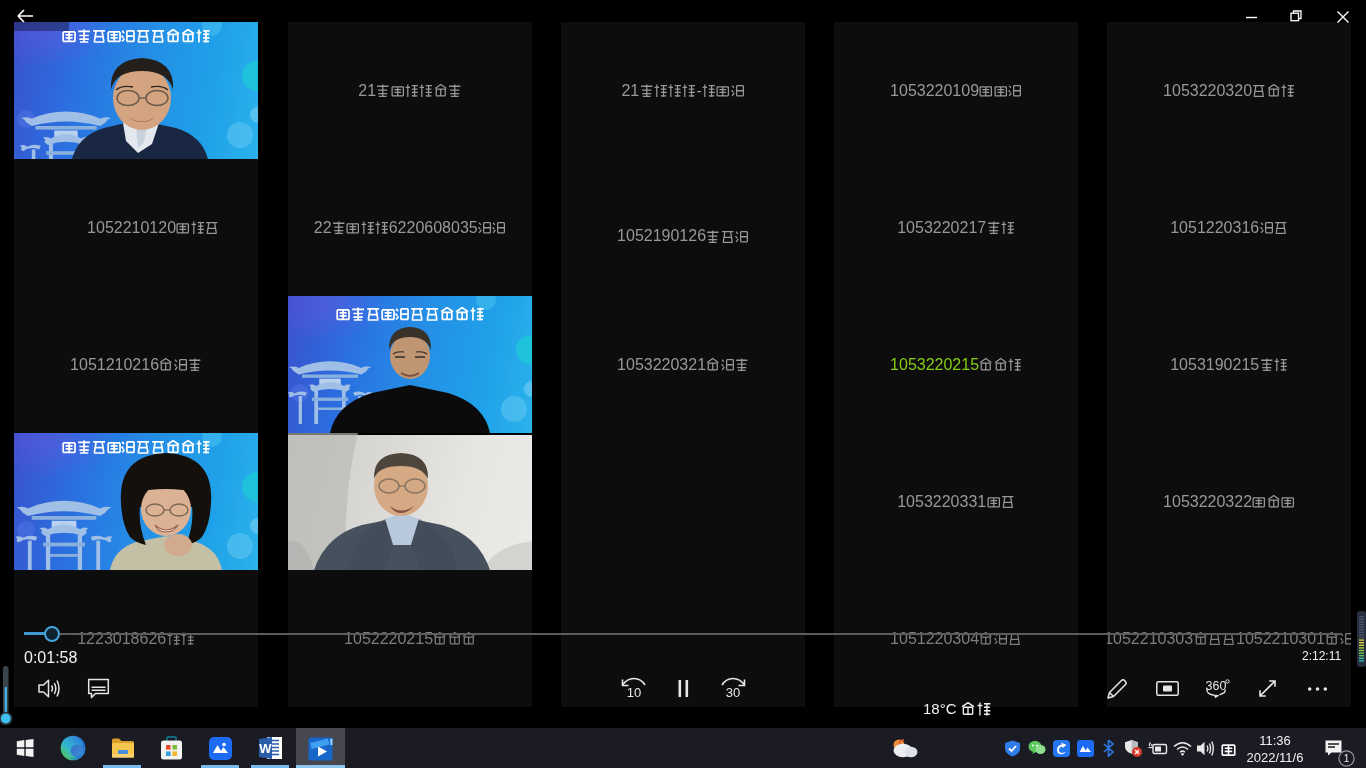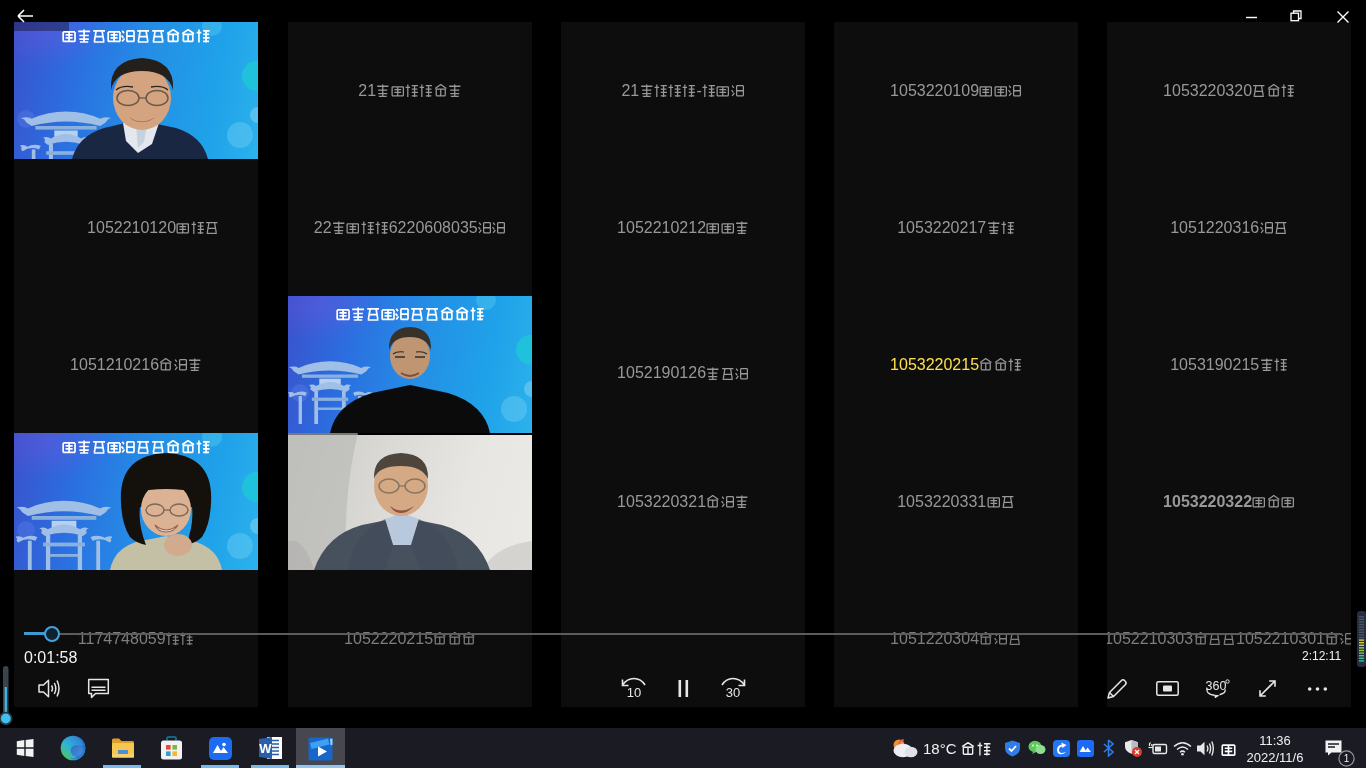--- a/index.html
+++ b/index.html
@@ -178,21 +178,21 @@
 <path d="M115 52 Q118 26 152 25 Q186 26 189 52 L186 60 Q152 52 118 60 Z" fill="#14110d"></path>
 <ellipse cx="141" cy="77" rx="9" ry="6" fill="none" stroke="#7a6652" stroke-width="1.4"></ellipse>
 <ellipse cx="165" cy="77" rx="9" ry="6" fill="none" stroke="#7a6652" stroke-width="1.4"></ellipse>
 <path d="M150 77 L156 77" stroke="#7a6652" stroke-width="1.2"></path>
 <path d="M141 92 Q152 102 164 92 Q160 99 152 99 Q144 99 141 92 Z" fill="#f5efe8"></path>
 <path d="M141 92 Q152 102 164 92 Q160 99 152 99 Q144 99 141 92 Z" fill="none" stroke="#9c5f4b" stroke-width="1.1"></path>
 <ellipse cx="164" cy="112" rx="14" ry="11" fill="#d2ab8e"></ellipse>
 </svg>
     </div>
     <div class="tile">
-      <span class="nm" style="color:#7e7e7e;"><span>1174748059</span><svg class="pg" style="width:13.5px;height:13.5px;margin:0 0.4px;vertical-align:-2px;stroke:#7e7e7e;stroke-width:1.12" viewBox="0 0 12 12">
+      <span class="nm" style="color:#7e7e7e;"><span>1223018626</span><svg class="pg" style="width:13.5px;height:13.5px;margin:0 0.4px;vertical-align:-2px;stroke:#7e7e7e;stroke-width:1.12" viewBox="0 0 12 12">
           <use href="#g1"></use>
         </svg><svg class="pg" style="width:13.5px;height:13.5px;margin:0 0.4px;vertical-align:-2px;stroke:#7e7e7e;stroke-width:1.12" viewBox="0 0 12 12">
           <use href="#g1"></use>
         </svg></span>
     </div>
   </div>
 <div class="col" style="left:288px">
     <div class="tile">
       <span class="nm" style="color:#989898;"><span>21</span><svg class="pg" style="width:13.5px;height:13.5px;margin:0 0.4px;vertical-align:-2px;stroke:#989898;stroke-width:1.12" viewBox="0 0 12 12">
           <use href="#g0"></use>
@@ -325,29 +325,20 @@
           <use href="#g1"></use>
         </svg><span>-</span><svg class="pg" style="width:13.5px;height:13.5px;margin:0 0.4px;vertical-align:-2px;stroke:#989898;stroke-width:1.12" viewBox="0 0 12 12">
           <use href="#g1"></use>
         </svg><svg class="pg" style="width:13.5px;height:13.5px;margin:0 0.4px;vertical-align:-2px;stroke:#989898;stroke-width:1.12" viewBox="0 0 12 12">
           <use href="#g5"></use>
         </svg><svg class="pg" style="width:13.5px;height:13.5px;margin:0 0.4px;vertical-align:-2px;stroke:#989898;stroke-width:1.12" viewBox="0 0 12 12">
           <use href="#g3"></use>
         </svg></span>
     </div>
     <div class="tile">
-      <span class="nm" style="color:#989898;"><span>1052210212</span><svg class="pg" style="width:13.5px;height:13.5px;margin:0 0.4px;vertical-align:-2px;stroke:#989898;stroke-width:1.12" viewBox="0 0 12 12">
-          <use href="#g5"></use>
-        </svg><svg class="pg" style="width:13.5px;height:13.5px;margin:0 0.4px;vertical-align:-2px;stroke:#989898;stroke-width:1.12" viewBox="0 0 12 12">
-          <use href="#g5"></use>
-        </svg><svg class="pg" style="width:13.5px;height:13.5px;margin:0 0.4px;vertical-align:-2px;stroke:#989898;stroke-width:1.12" viewBox="0 0 12 12">
-          <use href="#g0"></use>
-        </svg></span>
-    </div>
-    <div class="tile">
       <span class="nm" style="color:#989898;margin-top:17px;"><span>1052190126</span><svg class="pg" style="width:13.5px;height:13.5px;margin:0 0.4px;vertical-align:-2px;stroke:#989898;stroke-width:1.12" viewBox="0 0 12 12">
           <use href="#g0"></use>
         </svg><svg class="pg" style="width:13.5px;height:13.5px;margin:0 0.4px;vertical-align:-2px;stroke:#989898;stroke-width:1.12" viewBox="0 0 12 12">
           <use href="#g2"></use>
         </svg><svg class="pg" style="width:13.5px;height:13.5px;margin:0 0.4px;vertical-align:-2px;stroke:#989898;stroke-width:1.12" viewBox="0 0 12 12">
           <use href="#g3"></use>
         </svg></span>
     </div>
     <div class="tile">
       <span class="nm" style="color:#989898;"><span>1053220321</span><svg class="pg" style="width:13.5px;height:13.5px;margin:0 0.4px;vertical-align:-2px;stroke:#989898;stroke-width:1.12" viewBox="0 0 12 12">
@@ -370,21 +361,21 @@
         </svg></span>
     </div>
     <div class="tile">
       <span class="nm" style="color:#989898;"><span>1053220217</span><svg class="pg" style="width:13.5px;height:13.5px;margin:0 0.4px;vertical-align:-2px;stroke:#989898;stroke-width:1.12" viewBox="0 0 12 12">
           <use href="#g0"></use>
         </svg><svg class="pg" style="width:13.5px;height:13.5px;margin:0 0.4px;vertical-align:-2px;stroke:#989898;stroke-width:1.12" viewBox="0 0 12 12">
           <use href="#g1"></use>
         </svg></span>
     </div>
     <div class="tile">
-      <span class="nm" style="color:#fde047;"><span>1053220215</span><svg class="pg" style="width:13.5px;height:13.5px;margin:0 0.4px;vertical-align:-2px;stroke:#989898;stroke-width:1.12" viewBox="0 0 12 12">
+      <span class="nm" style="color:#84cc16;"><span>1053220215</span><svg class="pg" style="width:13.5px;height:13.5px;margin:0 0.4px;vertical-align:-2px;stroke:#989898;stroke-width:1.12" viewBox="0 0 12 12">
           <use href="#g4"></use>
         </svg><svg class="pg" style="width:13.5px;height:13.5px;margin:0 0.4px;vertical-align:-2px;stroke:#989898;stroke-width:1.12" viewBox="0 0 12 12">
           <use href="#g4"></use>
         </svg><svg class="pg" style="width:13.5px;height:13.5px;margin:0 0.4px;vertical-align:-2px;stroke:#989898;stroke-width:1.12" viewBox="0 0 12 12">
           <use href="#g1"></use>
         </svg></span>
     </div>
     <div class="tile">
       <span class="nm" style="color:#989898;"><span>1053220331</span><svg class="pg" style="width:13.5px;height:13.5px;margin:0 0.4px;vertical-align:-2px;stroke:#989898;stroke-width:1.12" viewBox="0 0 12 12">
           <use href="#g5"></use>
@@ -420,21 +411,21 @@
         </svg></span>
     </div>
     <div class="tile">
       <span class="nm" style="color:#989898;"><span>1053190215</span><svg class="pg" style="width:13.5px;height:13.5px;margin:0 0.4px;vertical-align:-2px;stroke:#989898;stroke-width:1.12" viewBox="0 0 12 12">
           <use href="#g0"></use>
         </svg><svg class="pg" style="width:13.5px;height:13.5px;margin:0 0.4px;vertical-align:-2px;stroke:#989898;stroke-width:1.12" viewBox="0 0 12 12">
           <use href="#g1"></use>
         </svg></span>
     </div>
     <div class="tile">
-      <span class="nm" style="color:#989898;font-weight:bold;"><span>1053220322</span><svg class="pg" style="width:13.5px;height:13.5px;margin:0 0.4px;vertical-align:-2px;stroke:#989898;stroke-width:1.12" viewBox="0 0 12 12">
+      <span class="nm" style="color:#989898;"><span>1053220322</span><svg class="pg" style="width:13.5px;height:13.5px;margin:0 0.4px;vertical-align:-2px;stroke:#989898;stroke-width:1.12" viewBox="0 0 12 12">
           <use href="#g5"></use>
         </svg><svg class="pg" style="width:13.5px;height:13.5px;margin:0 0.4px;vertical-align:-2px;stroke:#989898;stroke-width:1.12" viewBox="0 0 12 12">
           <use href="#g4"></use>
         </svg><svg class="pg" style="width:13.5px;height:13.5px;margin:0 0.4px;vertical-align:-2px;stroke:#989898;stroke-width:1.12" viewBox="0 0 12 12">
           <use href="#g5"></use>
         </svg></span>
     </div>
     <div class="tile">
       <span class="nm" style="color:#7e7e7e;margin-left:14px;"><span>1052210303</span><svg class="pg" style="width:13.5px;height:13.5px;margin:0 0.4px;vertical-align:-2px;stroke:#7e7e7e;stroke-width:1.12" viewBox="0 0 12 12">
           <use href="#g4"></use>
@@ -598,21 +589,21 @@
 <div class="abs" style="left:103px;top:765px;width:38px;height:3px;background:#76b9ed"></div>
 <div class="abs" style="left:201px;top:765px;width:38px;height:3px;background:#76b9ed"></div>
 <div class="abs" style="left:251px;top:765px;width:38px;height:3px;background:#76b9ed"></div>
 <div class="abs" style="left:296px;top:765px;width:49px;height:3px;background:#8ec6f0"></div>
 <svg class="abs" style="left:890px;top:737px" width="28" height="22" viewBox="0 0 28 22">
 <circle cx="9" cy="8" r="5.5" fill="#ed8f3c"></circle>
 <path d="M9 8 Q9 3 14 3" fill="none" stroke="#e85b3a" stroke-width="1.5"></path>
 <ellipse cx="13" cy="13.5" rx="9.5" ry="6.8" fill="#eceef2"></ellipse>
 <ellipse cx="21" cy="15" rx="6.5" ry="5.2" fill="#dde1e8"></ellipse>
 </svg>
-<div class="abs" style="left:923px;top:740px;color:#f0f0f0;font-size:15px">18°C&nbsp;<svg class="pg" style="width:14px;height:14px;margin:0 0.7px;vertical-align:-2px;stroke:#f0f0f0;stroke-width:1.15" viewBox="0 0 12 12">
+<div class="abs" style="left:923px;top:700px;color:#f0f0f0;font-size:15px">18°C&nbsp;<svg class="pg" style="width:14px;height:14px;margin:0 0.7px;vertical-align:-2px;stroke:#f0f0f0;stroke-width:1.15" viewBox="0 0 12 12">
       <use href="#g4"></use>
     </svg><svg class="pg" style="width:14px;height:14px;margin:0 0.7px;vertical-align:-2px;stroke:#f0f0f0;stroke-width:1.15" viewBox="0 0 12 12">
       <use href="#g1"></use>
     </svg></div>
 <svg class="abs" style="left:1004px;top:740px" width="17" height="17" viewBox="0 0 17 17">
 <path d="M8.5 0.5 L16 3 V8 Q16 14 8.5 16.5 Q1 14 1 8 V3 Z" fill="#2f7de8"></path>
 <path d="M5 8.5 L7.5 11 L12 6" stroke="#fff" stroke-width="1.8" fill="none"></path>
 </svg>
 <svg class="abs" style="left:1028px;top:740px" width="18" height="16" viewBox="0 0 18 16">
 <ellipse cx="7" cy="6.5" rx="6.5" ry="5.8" fill="#5ec75e"></ellipse>

